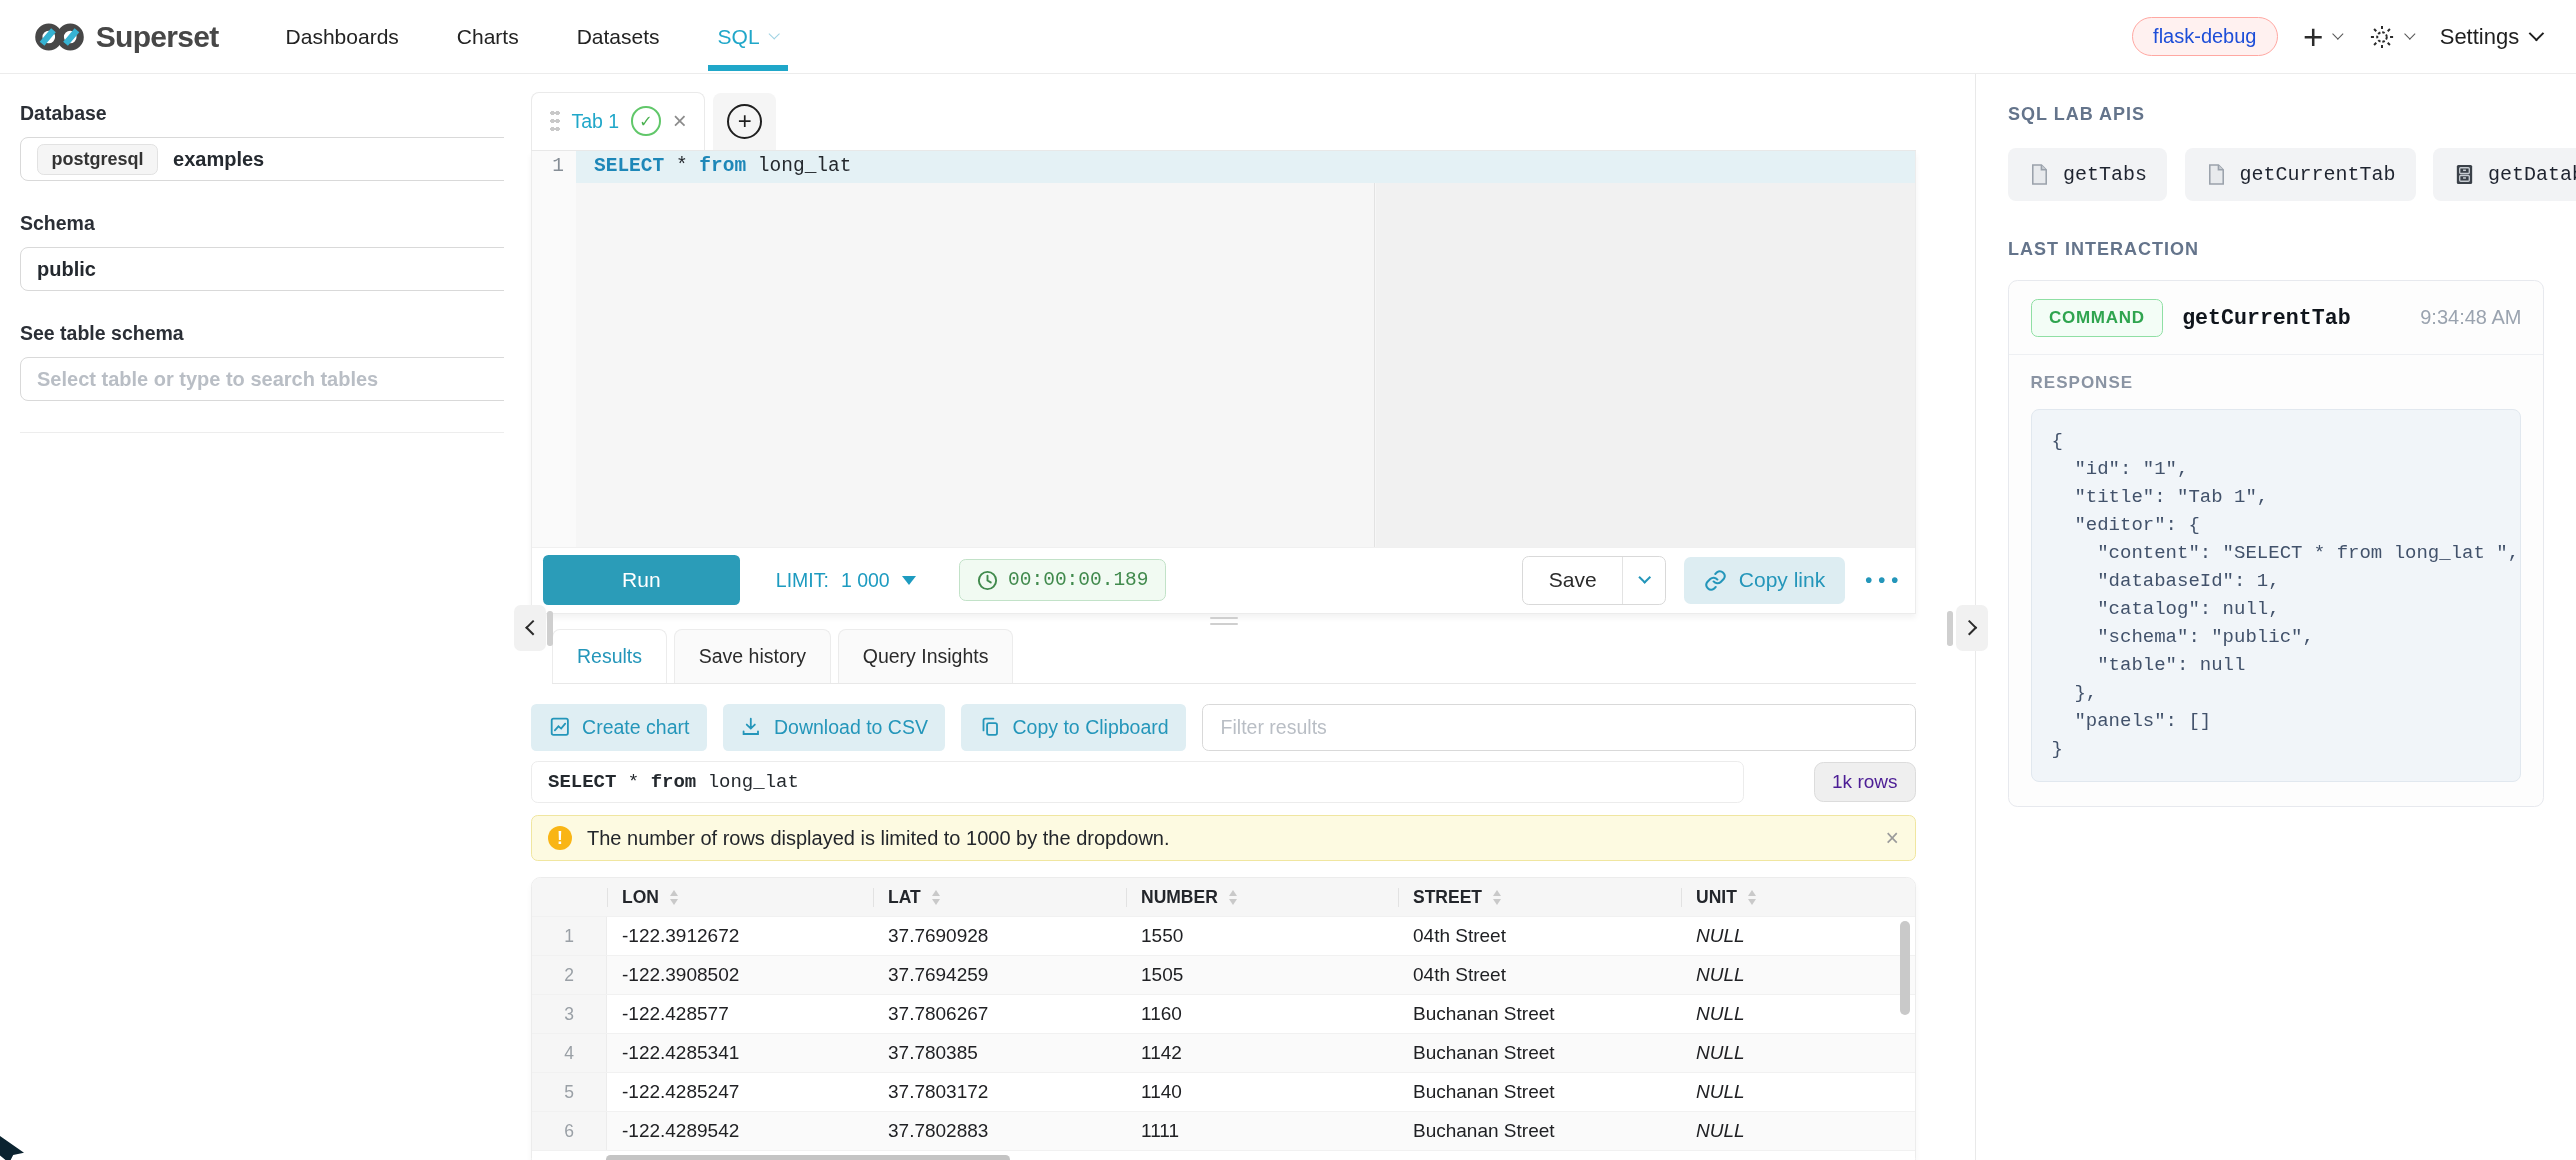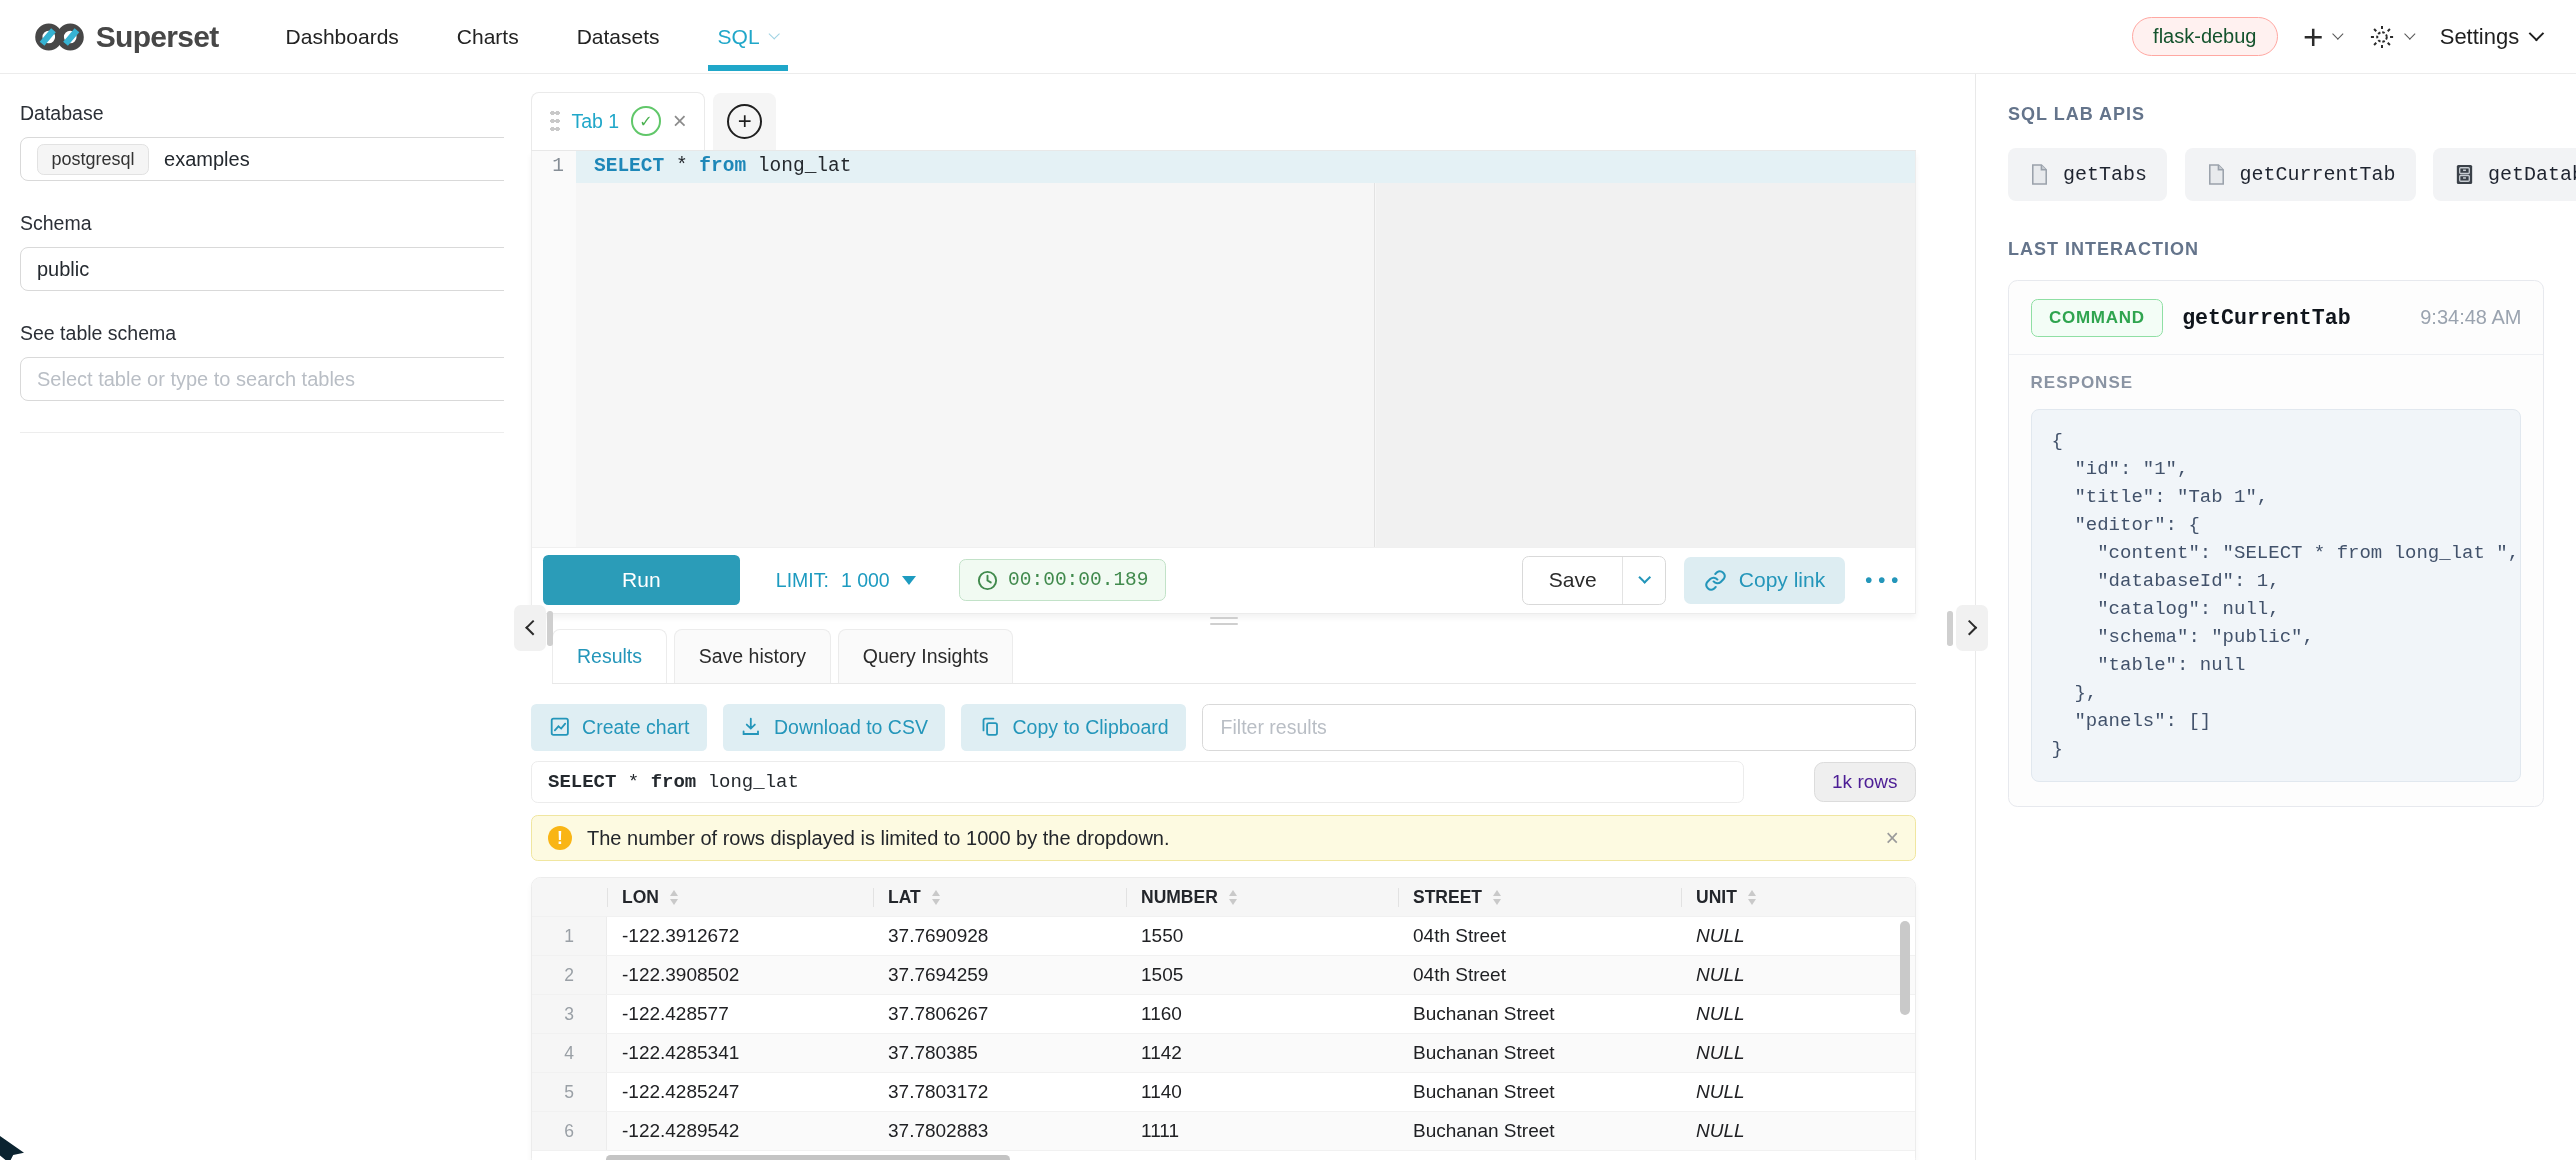--- a/index.html
+++ b/index.html
@@ -15,30 +15,30 @@
        padding:0 34px;border-bottom:1.3px solid #ececec;background:#fff;box-sizing:border-box;}
   .brand-wrap{display:flex;align-items:center;gap:10.8px;margin-right:67px;}
   .brand{font-size:30px;font-weight:bold;color:#474747;letter-spacing:-0.7px;}
   .nav-item{font-size:21px;color:#232323;margin-right:58px;position:relative;display:flex;
             align-items:center;gap:10.8px;}
   .nav-item .chev{width:7.4px;height:7.4px;border-width:1.7px;color:#9fd3e3;}
   .nav-item.active{color:#20a7c9;}
   .nav-item.active::after{content:'';position:absolute;left:-9.4px;right:-9.4px;bottom:-22px;
             height:5.4px;background:#20a7c9;}
   .nav-right{margin-left:auto;display:flex;align-items:center;gap:25.6px;}
-  .env-badge{font-size:20px;color:#14532d;background:#fff1f0;border:1.3px solid #ffa8a2;
+  .env-badge{font-size:20px;color:#1d4ed8;background:#fff1f0;border:1.3px solid #ffa8a2;
              border-radius:27px;padding:6.7px 20px;}
   .nav-action{display:flex;align-items:center;gap:10.8px;color:#2b2b2b;}
   .plus-glyph{font-size:35px;font-weight:300;line-height:27px;}
   .nav-action .chev{width:6.7px;height:6.7px;border-width:1.7px;color:#555;}
   .settings{font-size:22px;color:#1f1f1f;display:flex;align-items:center;gap:12px;}
 
   
   .sidebar{position:absolute;top:74px;left:0;width:609px;bottom:0;border-right:1.3px solid #e9e9e9;
-           box-sizing:border-box;padding:28px 20px;background:#fff;}
+           box-sizing:border-box;padding:28px 20px;background:#fff;font-weight:bold;}
   .field-label{font-size:19.5px;color:#2b2f36;margin-bottom:12px;}
   .select-row{display:flex;align-items:center;gap:13.5px;margin-bottom:31px;}
   .select-box{flex:1;height:44px;border:1.3px solid #d9d9d9;border-radius:8px;display:flex;
               align-items:center;padding:0 16px;gap:15px;box-sizing:border-box;background:#fff;}
   .engine-tag{background:#f5f5f5;border:1.3px solid #e2e2e2;border-radius:6.7px;padding:4px 13.5px;
               font-size:18px;color:#333;}
   .select-value{font-size:20px;color:#24292f;flex:1;}
   .placeholder{color:#b9bec5;}
   .select-caret{color:#bcbcbc;}
   .refresh-ic{color:#878f98;}

